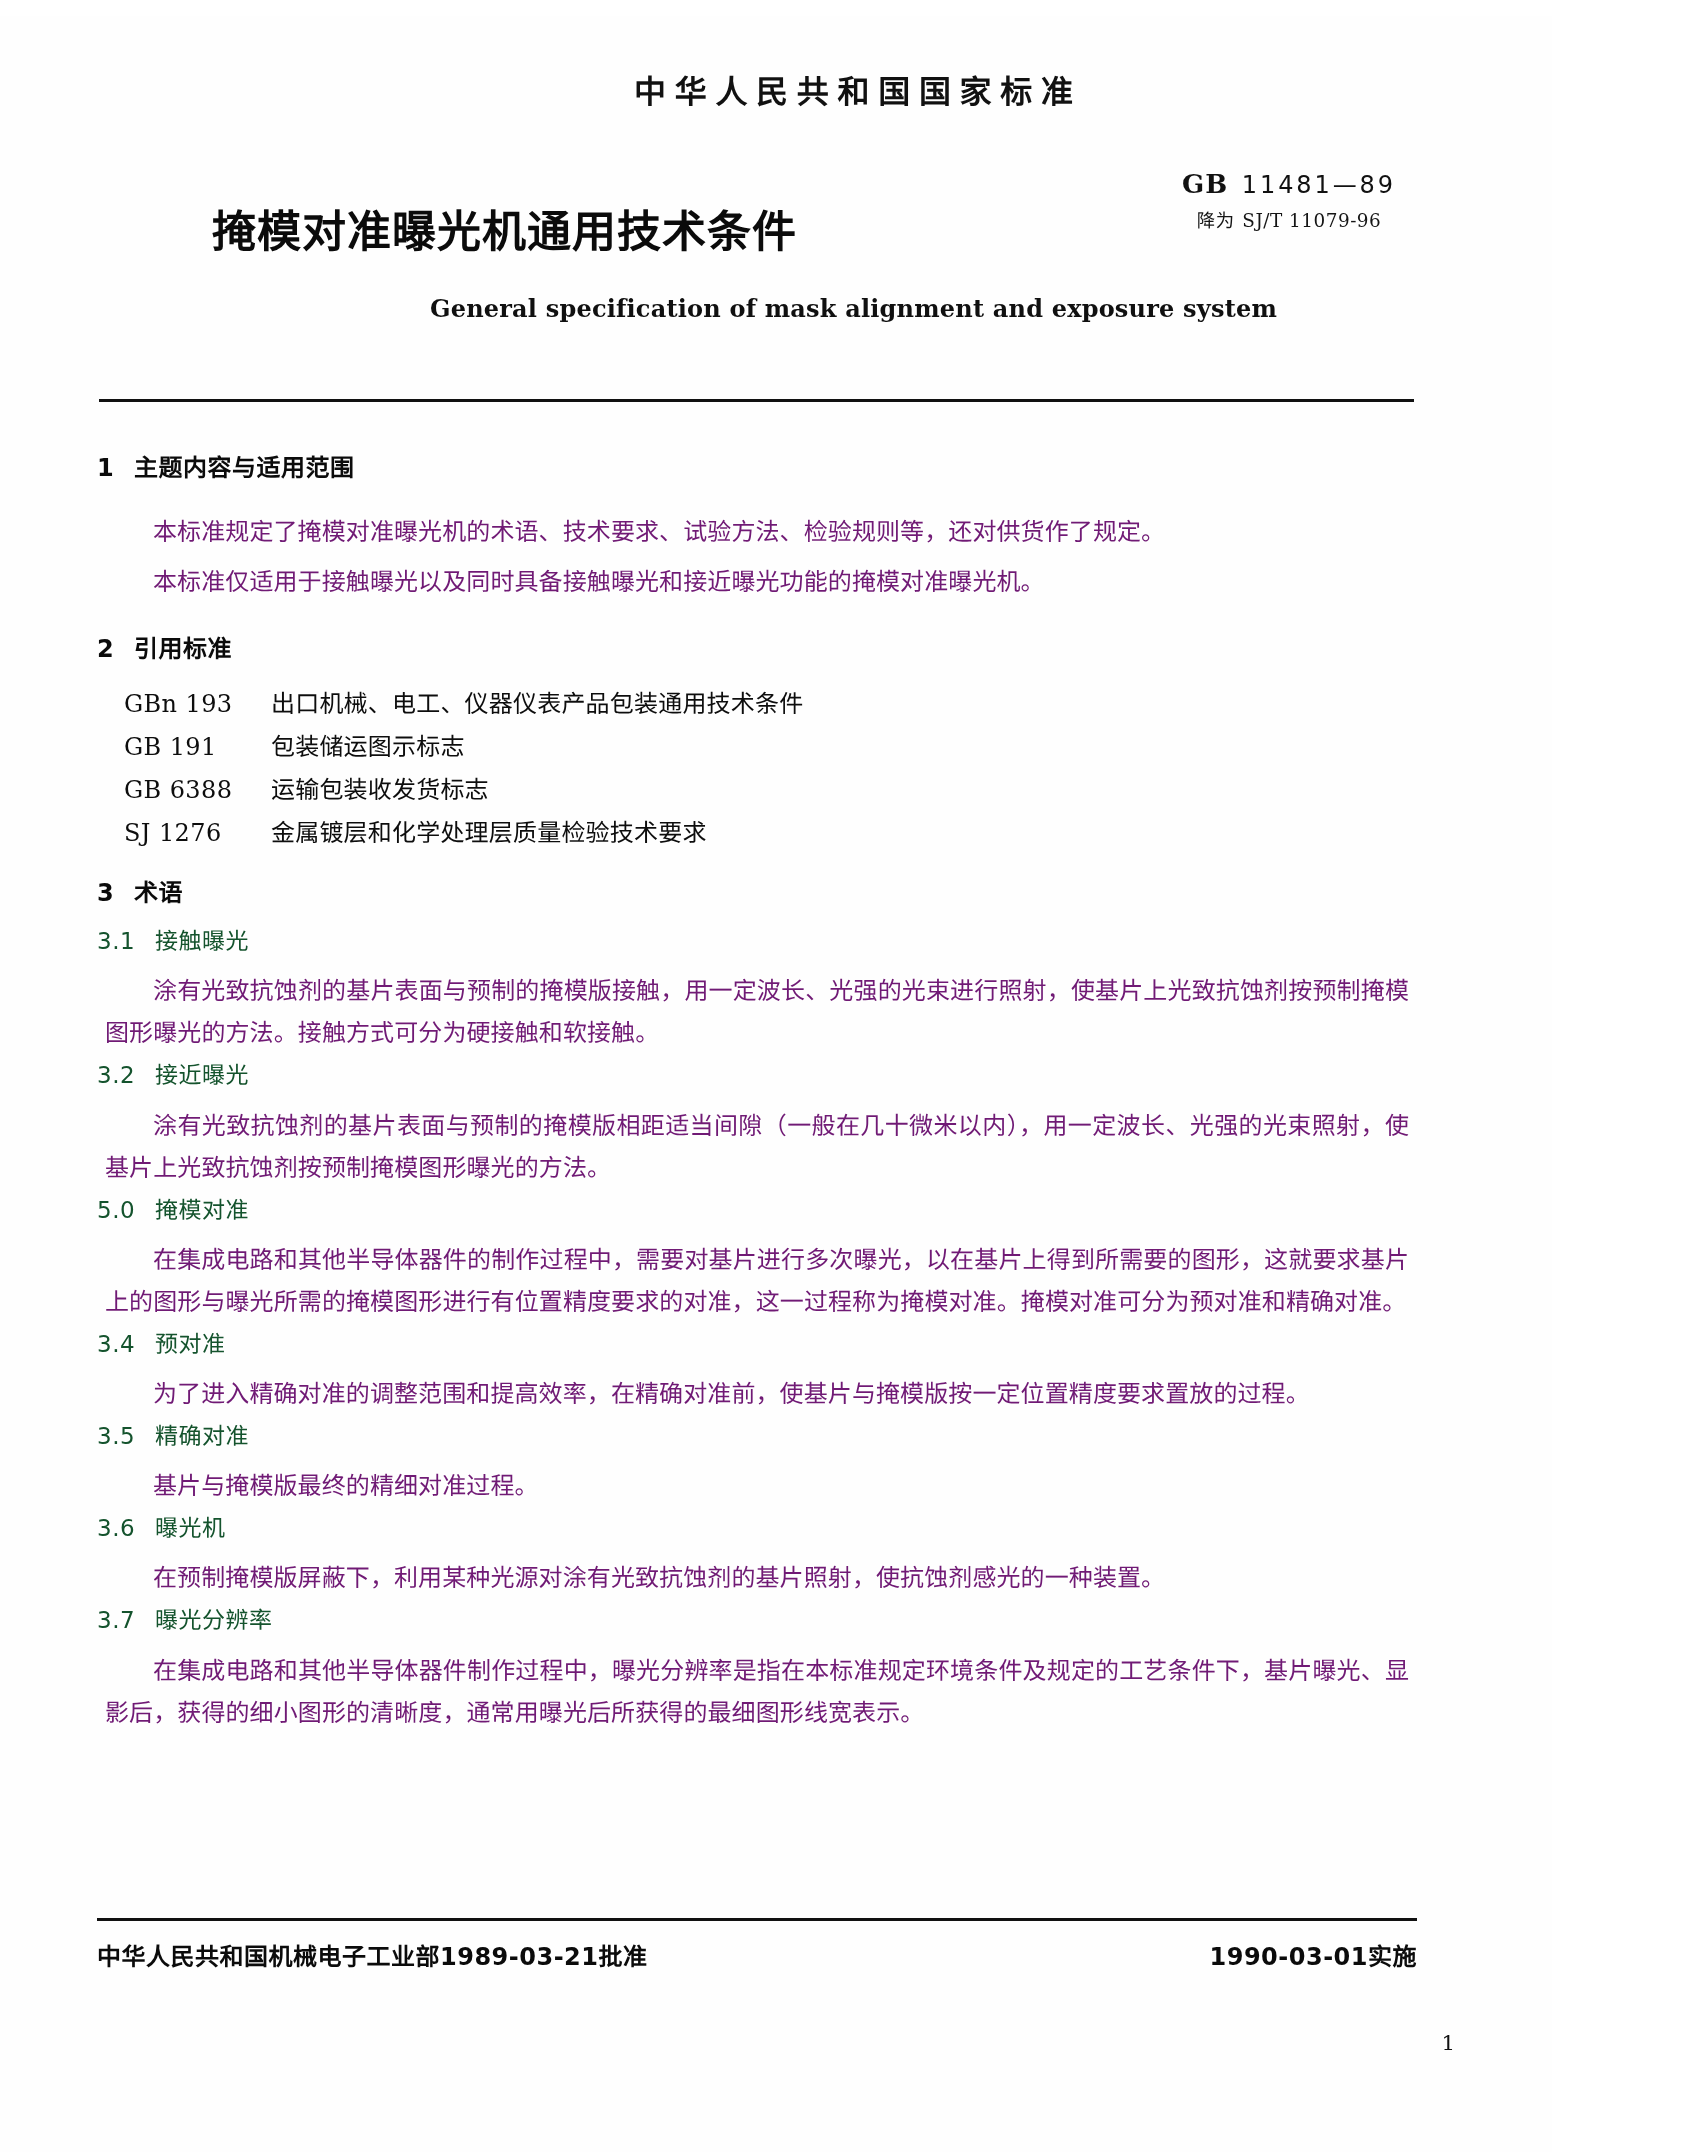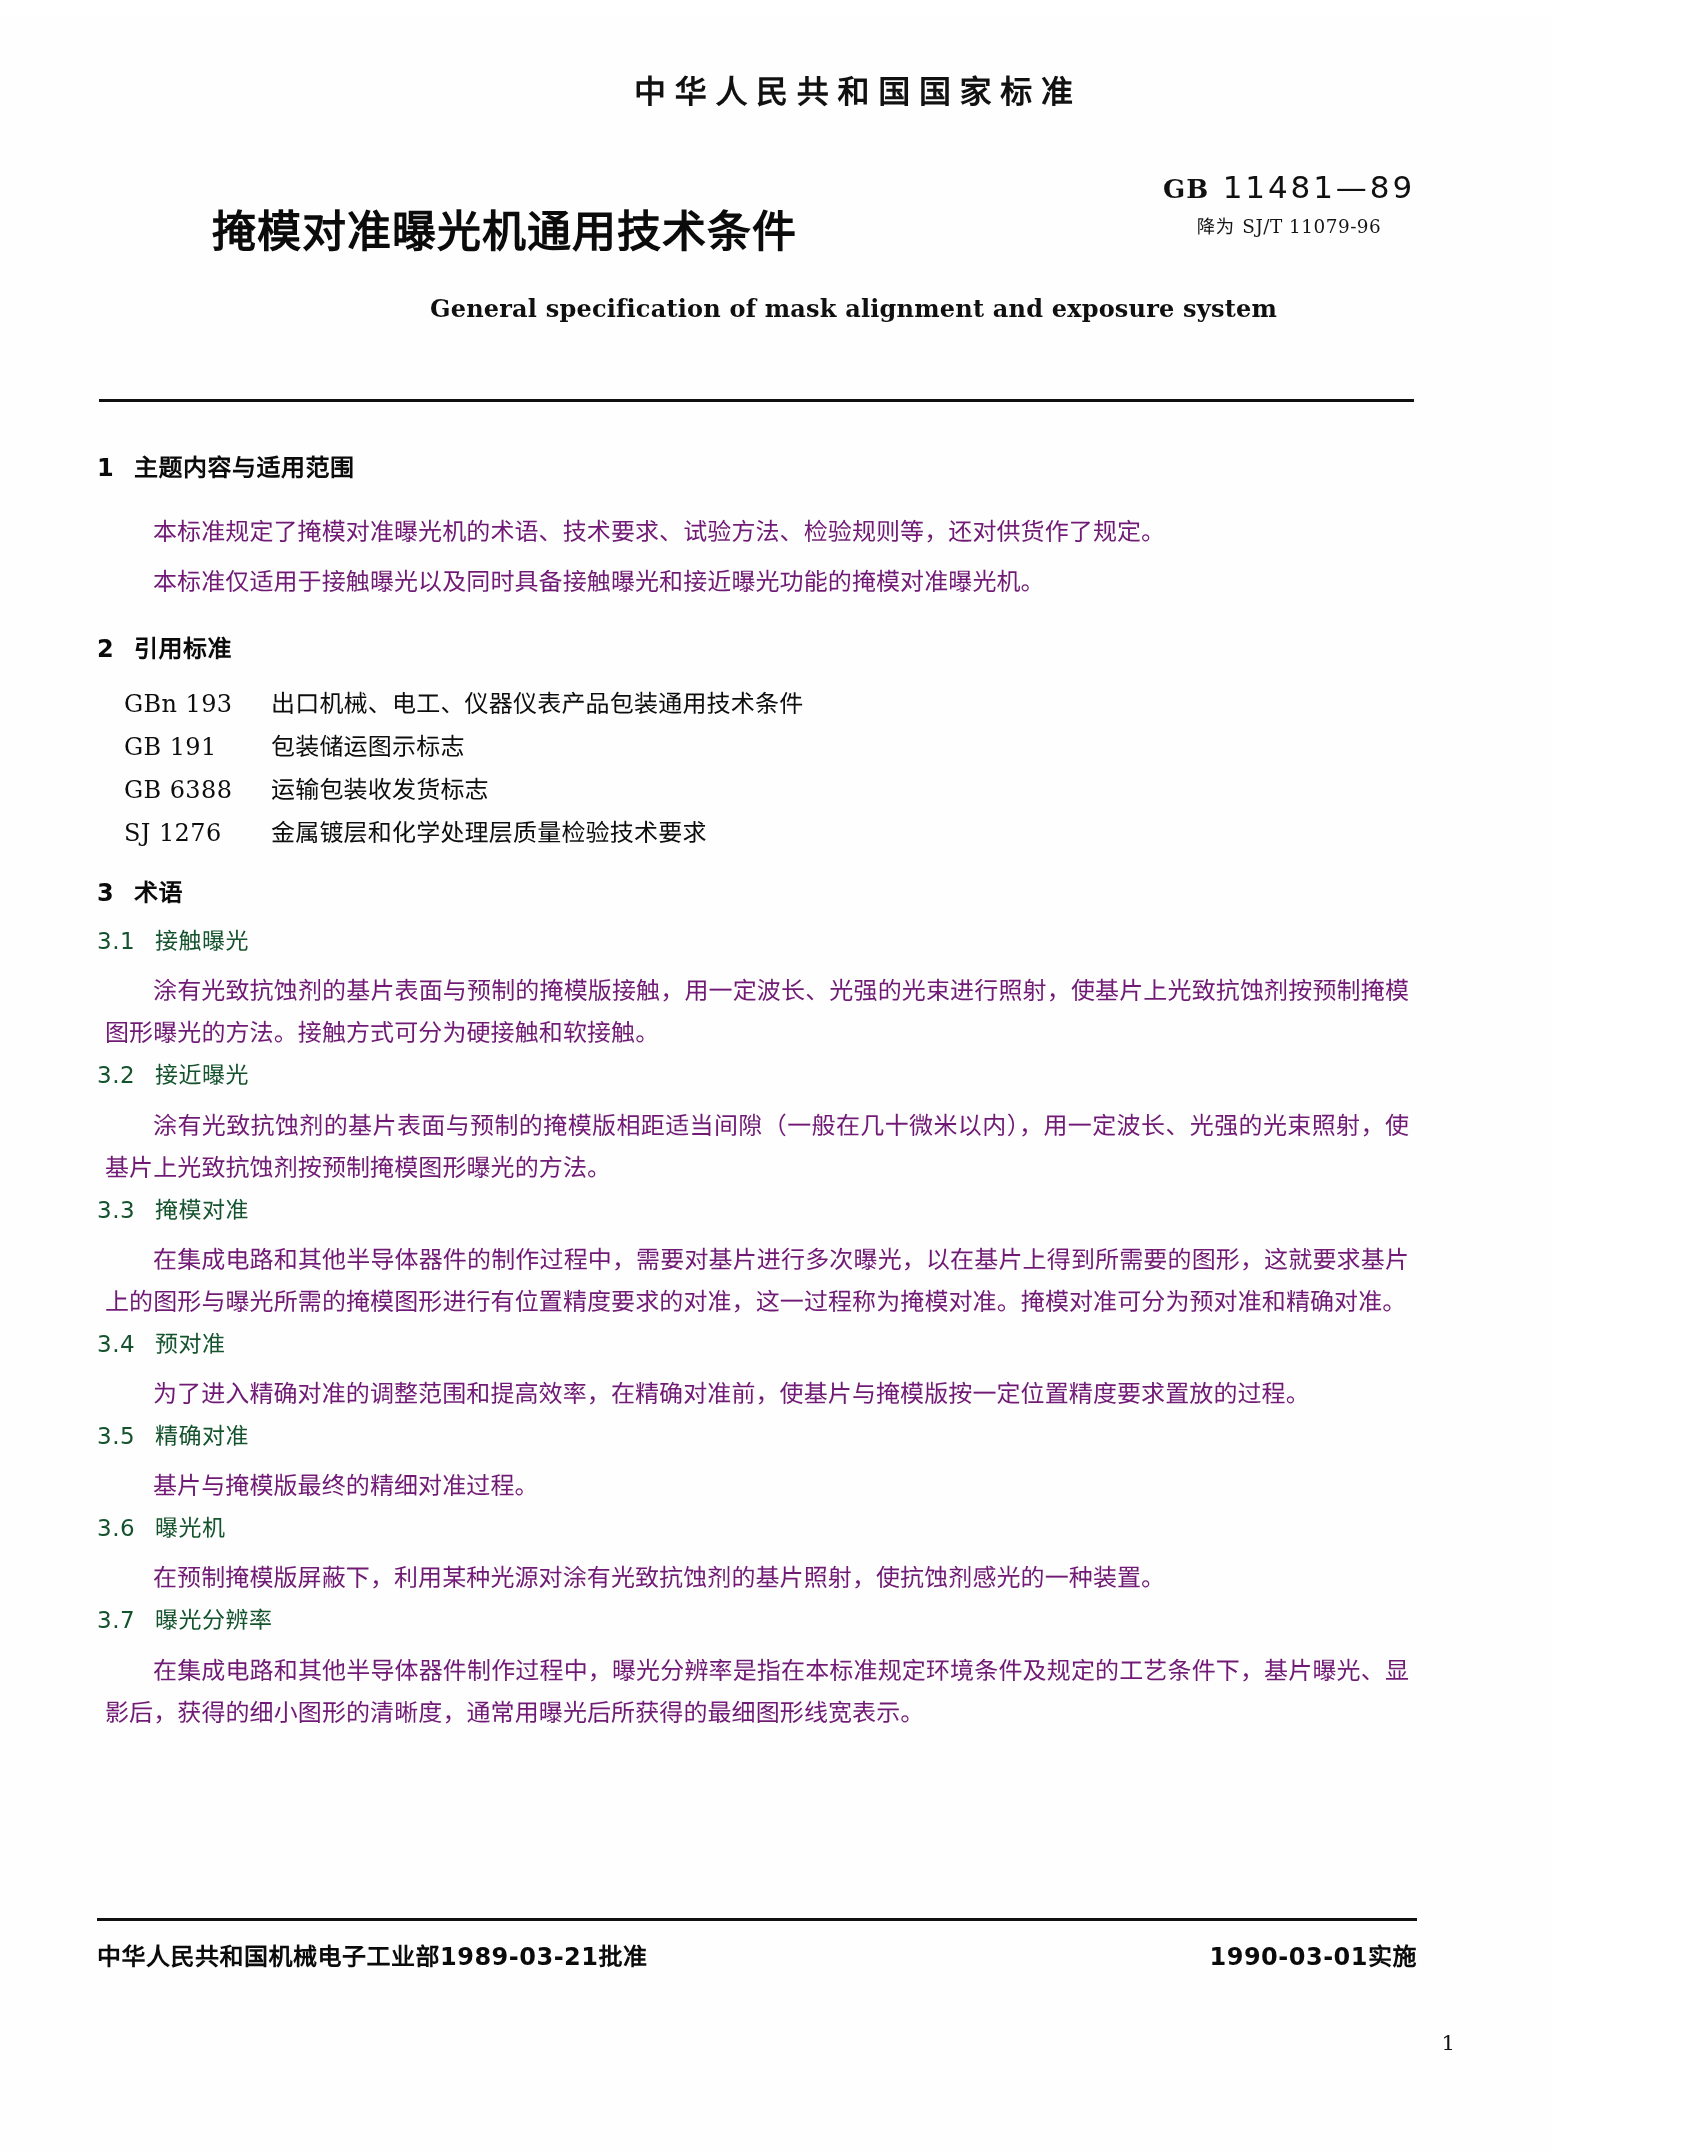--- a/index.html
+++ b/index.html
@@ -54,21 +54,21 @@
   }
   .std-number {
     font-family: "DejaVu Serif", "Liberation Serif", serif;
     font-weight: bold;
     font-size: 26px;
     letter-spacing: 1.9px;
     color: #111;
     white-space: nowrap;
   }
   .std-number .gb-word { letter-spacing: 1px; margin-right: 13.6px; }
-  .std-number .gb-digits { letter-spacing: 2.9px; font-weight: normal; font-family:"DejaVu Sans","Liberation Sans",sans-serif; font-size: 31px;}
+  .std-number .gb-digits { letter-spacing: 2.9px; font-weight: normal; font-family:"DejaVu Sans","Liberation Sans",sans-serif; font-size: 24px;}
   .std-replaced {
     margin-top: 6.8px;
     font-size: 18.4px;
     color: #151515;
     letter-spacing: 0.5px;
     white-space: nowrap;
   }
   .std-replaced .cn { font-family: "DejaVu Sans", "Liberation Sans", sans-serif; margin-right: 7.8px; }
 
   
@@ -280,21 +280,21 @@
     <div class="sp-sub-after"></div>
     <p class="para">涂有光致抗蚀剂的基片表面与预制的掩模版接触，用一定波长、光强的光束进行照射，使基片上光致抗蚀剂按预制掩模图形曝光的方法。接触方式可分为硬接触和软接触。</p>
 
     <h3 class="subsec">
       <span class="num">3.2</span><span>接近曝光</span>
     </h3>
     <div class="sp-sub-after"></div>
     <p class="para">涂有光致抗蚀剂的基片表面与预制的掩模版相距适当间隙（一般在几十微米以内），用一定波长、光强的光束照射，使基片上光致抗蚀剂按预制掩模图形曝光的方法。</p>
 
     <h3 class="subsec">
-      <span class="num">3.3</span><span>掩模对准</span>
+      <span class="num">5.0</span><span>掩模对准</span>
     </h3>
     <div class="sp-sub-after"></div>
     <p class="para">在集成电路和其他半导体器件的制作过程中，需要对基片进行多次曝光，以在基片上得到所需要的图形，这就要求基片上的图形与曝光所需的掩模图形进行有位置精度要求的对准，这一过程称为掩模对准。掩模对准可分为预对准和精确对准。</p>
 
     <h3 class="subsec">
       <span class="num">3.4</span><span>预对准</span>
     </h3>
     <div class="sp-sub-after"></div>
     <p class="para">为了进入精确对准的调整范围和提高效率，在精确对准前，使基片与掩模版按一定位置精度要求置放的过程。</p>
 

